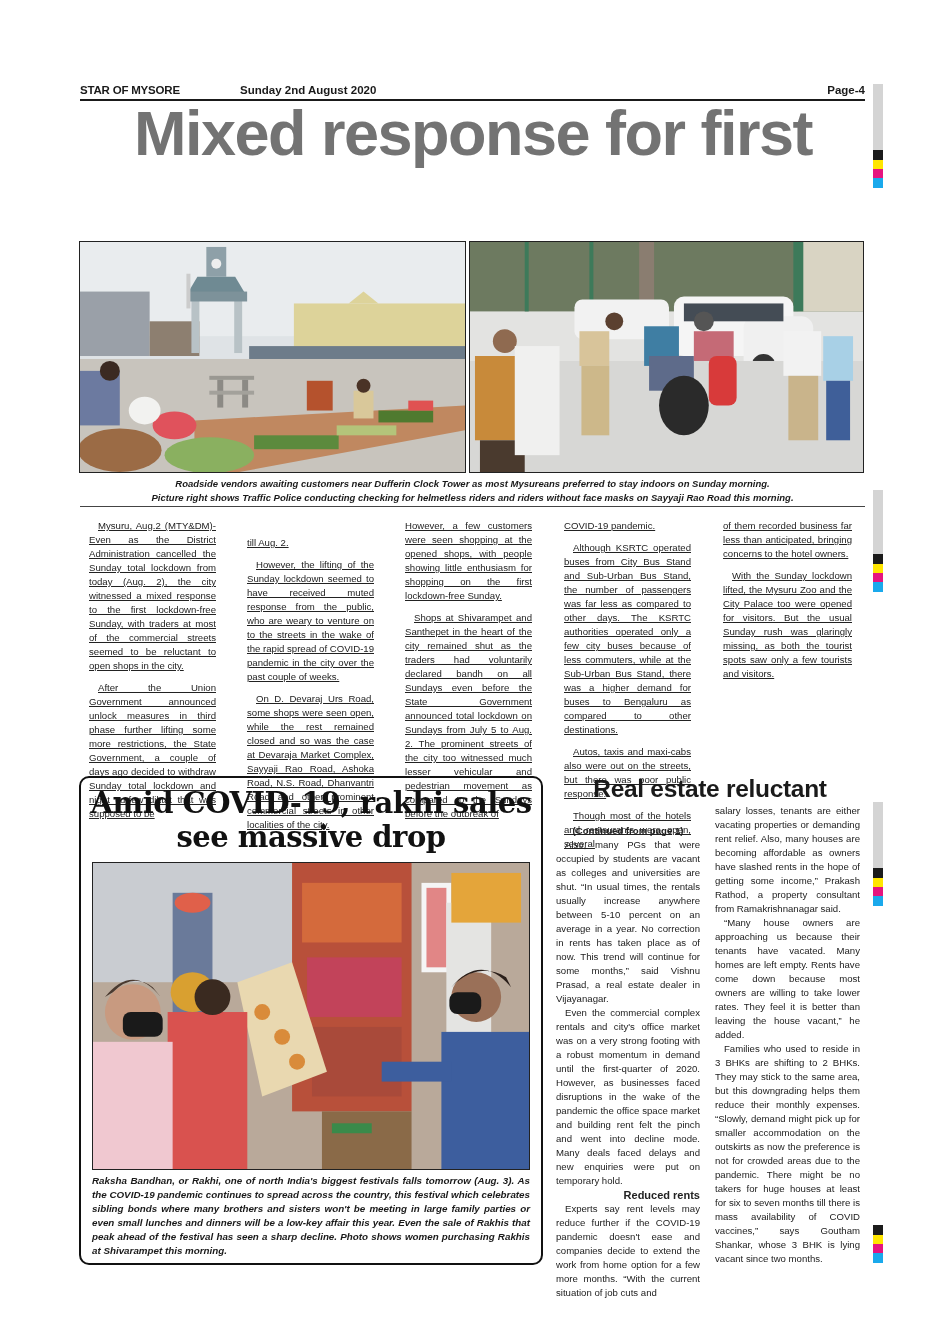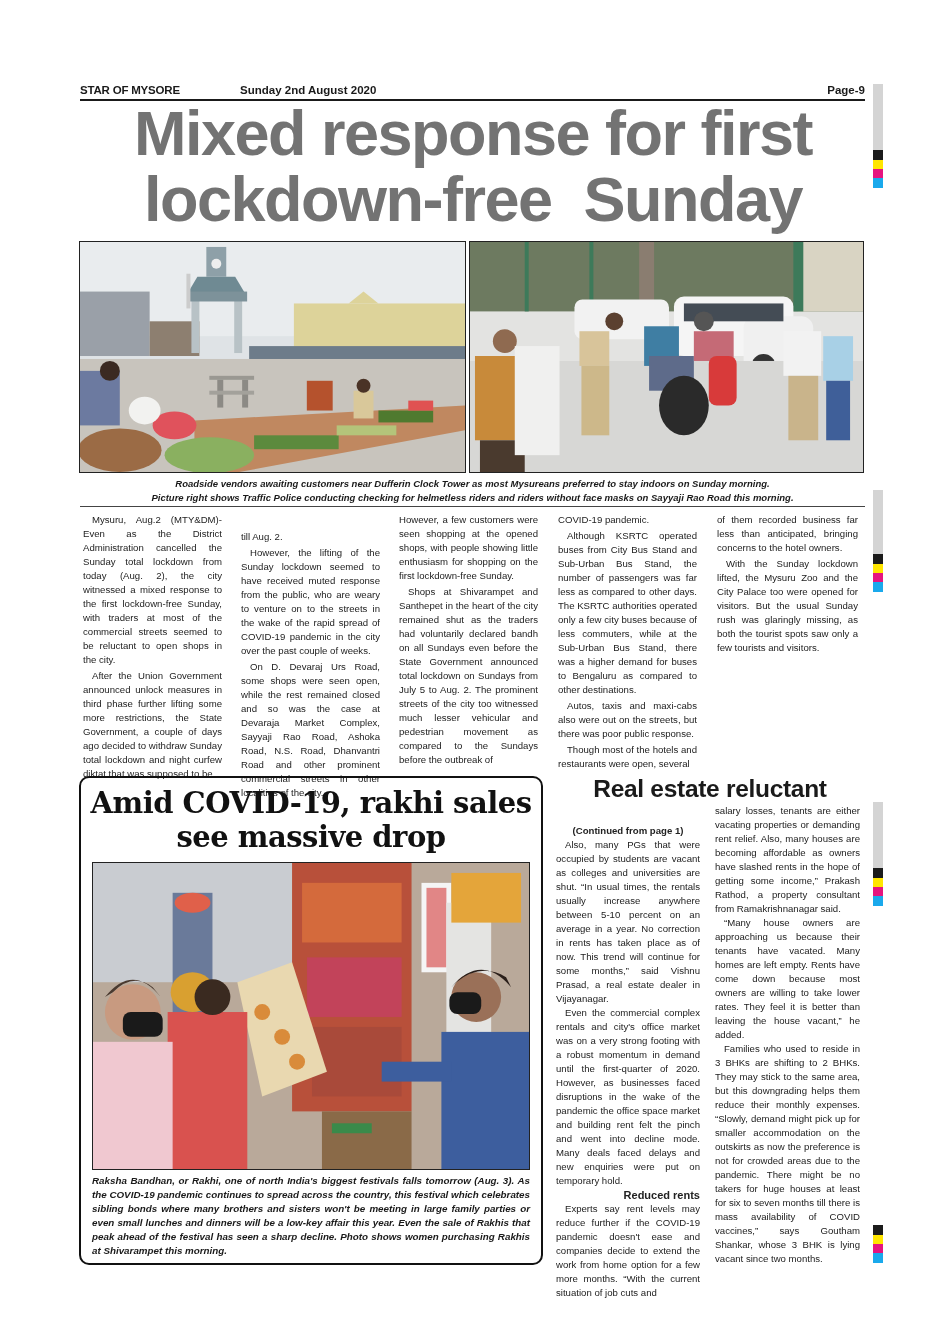--- a/index.html
+++ b/index.html
@@ -13,21 +13,21 @@
   .headline { left:78px; top:100px; width:790px; text-align:center; font-weight:bold; font-size:63px; line-height:66px; letter-spacing:-1.5px; color:#737373; }
   
   .photo { border:1px solid #222; box-sizing:border-box; overflow:hidden; }
   .photo svg { display:block; width:100%; height:100%; }
   .photo-left { left:79px; top:241px; width:387px; height:232px; }
   .photo-right { left:469px; top:241px; width:395px; height:232px; }
   .caption-top { left:80px; top:477px; width:785px; text-align:center; font-size:9.5px; font-style:italic; font-weight:bold; line-height:13.5px; }
   .rule-cap { left:80px; top:506px; width:785px; height:1px; background:#444; }
   
   .col { font-size:9.6px; line-height:14px; text-align:justify; color:#222; }
-  .col p { margin:2px; text-indent:9px; }
+  .col p { margin:8px; text-indent:9px;text-decoration:underline; }
   .col p.noindent { text-indent:0; }
   .col1 { left:81px; top:511px; width:143px; }
   .col2 { left:239px; top:528px; width:143px; }
   .col3 { left:397px; top:511px; width:143px; }
   .col4 { left:556px; top:511px; width:143px; }
   .col5 { left:715px; top:511px; width:145px; }
   
   .rakhi-box { left:79px; top:776px; width:464px; height:489px; border:2px solid #111; border-radius:10px; box-sizing:border-box; }
   .rakhi-title { left:82px; top:786px; width:458px; text-align:center; font-family:"DejaVu Serif", serif; font-weight:bold; font-size:29px; line-height:34px; letter-spacing:-0.5px; color:#111; }
   .photo-rakhi { left:92px; top:862px; width:438px; height:308px; }
@@ -46,26 +46,25 @@
   .reg .k { background:#1b1b1b; height:10px; }
   .reg .y { background:#ffe600; height:9px; }
   .reg .m { background:#e6157f; height:9px; }
   .reg .c { background:#1aa9ec; height:10px; }
 </style>
 </head>
 <body>
 
 <div class="abs masthead">STAR OF MYSORE</div>
 <div class="abs dateline">Sunday 2nd August  2020</div>
-<div class="abs pageno">Page-9</div>
+<div class="abs pageno">Page-4</div>
 <div class="abs rule-top"></div>
 
 <div class="abs headline">
   <div>Mixed response for first</div>
-  <div style="white-space:pre;">lockdown-free  Sunday</div>
 </div>
 
 <div class="abs photo photo-left" title="Roadside vendors near Dufferin Clock Tower">
   <svg viewBox="0 0 387 232" preserveAspectRatio="none">
     <rect width="387" height="232" fill="#dfe3e6"></rect>
     <rect y="0" width="387" height="95" fill="#e9ecee"></rect>
 
     <rect x="215" y="62" width="172" height="45" fill="#ddd39a"></rect>
     <polygon points="270,62 285,50 300,62" fill="#ddd39a"></polygon>
 

